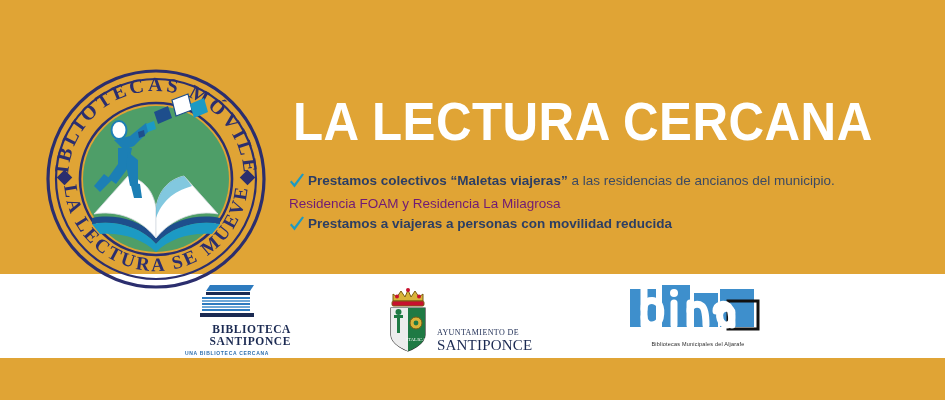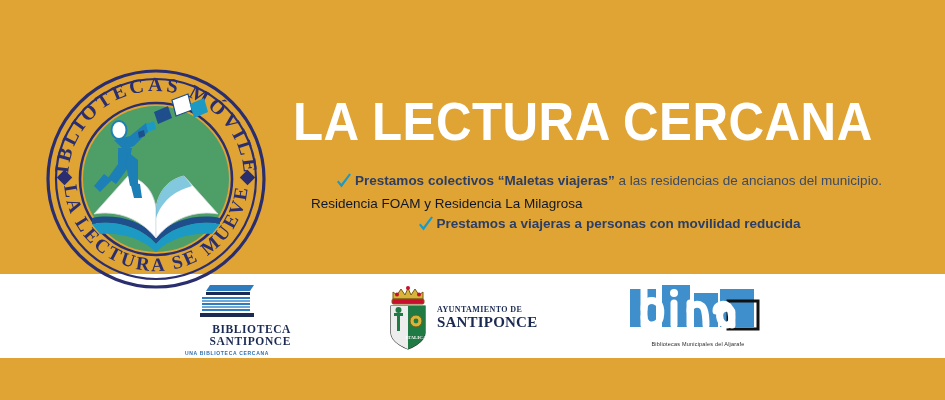--- a/index.html
+++ b/index.html
@@ -69,45 +69,43 @@
   #bullets {
     position: absolute;
     left: 289px;
     top: 172px;
     width: 640px;
   }
   .bullet-row {
     display: flex;
     align-items: flex-start;
     margin-bottom: 2px;
-    justify-content: center;
   }
   .check-icon {
     flex: 0 0 auto;
     width: 16px;
     height: 18px;
     margin-right: 3px;
     margin-top: 1px;
   }
   .check-icon svg { display: block; width: 100%; height: 100%; }
   .bullet-text {
     font-size: 13.5px;
     line-height: 18px;
     color: #3C4A63;
     white-space: nowrap;
   }
   .bullet-text .strong {
     font-weight: bold;
     color: #2C3E63;
   }
   .sub-line {
-    margin-left: 22px;
     font-size: 13.5px;
     line-height: 22px;
-    color: #0f172a;
+    color: #701a75;
     white-space: nowrap;
   }
 
   
   .footer-logo {
     position: absolute;
     top: 283px;
     height: 70px;
   }
   #logo-biblioteca { left: 163px; width: 128px; }
@@ -136,23 +134,22 @@
     color: #2E6FAE;
     font-size: 5px;
     line-height: 8px;
     letter-spacing: 0.7px;
     margin-top: 2px;
   }
 
   
   #logo-ayto .ay-inner {
     display: flex;
-    align-items: flex-start;
+    align-items: flex-end;
     height: 70px;
-    font-weight: bold;
   }
   #logo-ayto .crest { flex: 0 0 auto; width: 46px; height: 68px; }
   #logo-ayto .crest svg { display:block; width:100%; height:100%; }
   #logo-ayto .ay-text { margin-left: 6px; padding-top: 22px; }
   .ay-line1 {
     font-family: "Liberation Serif", serif;
     color: #1B2A52;
     font-size: 8px;
     line-height: 9px;
     letter-spacing: 0.4px;

